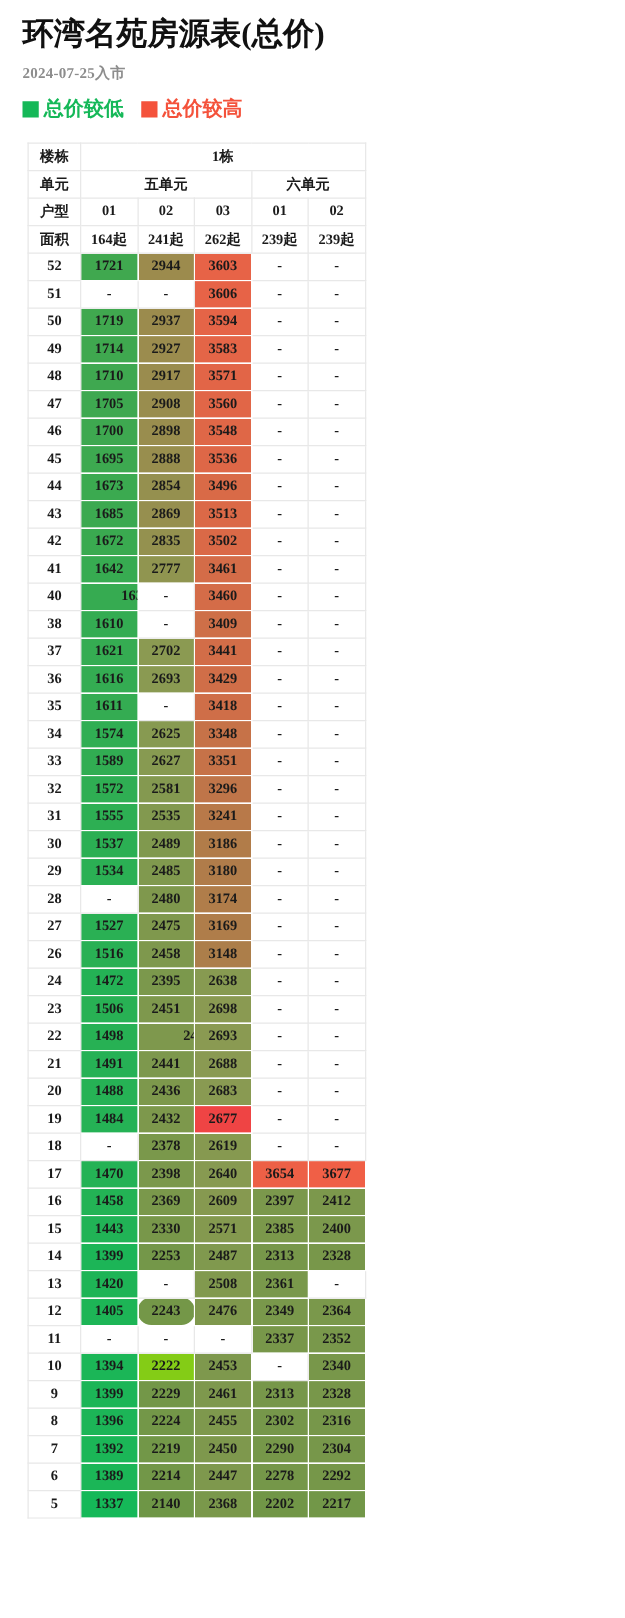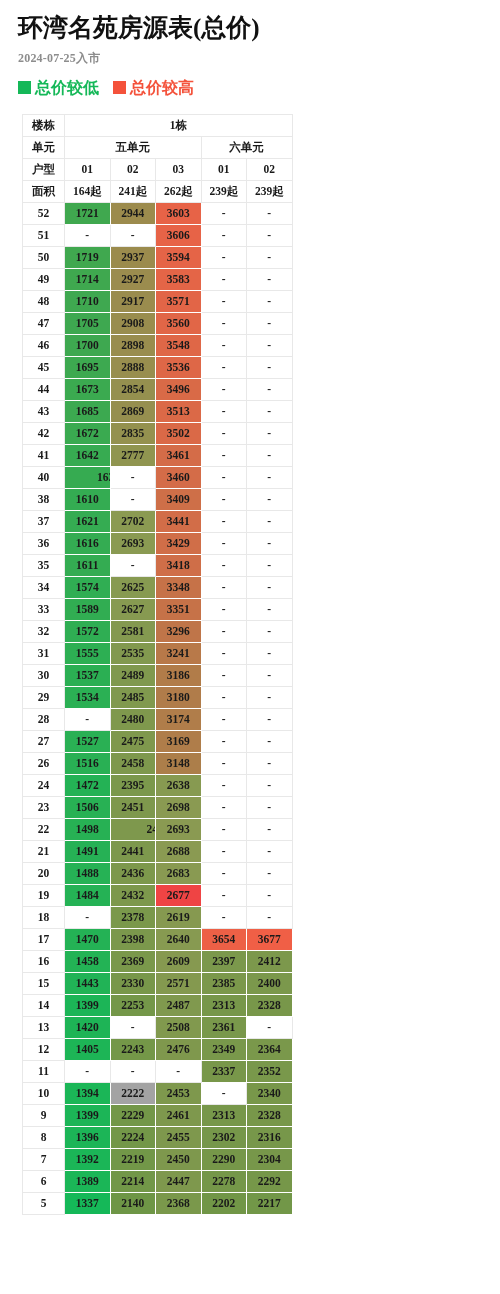--- a/index.html
+++ b/index.html
@@ -419,37 +419,37 @@
             <td class="row-label">13</td>
             <td class="cell" style="background: rgb(30, 180, 86); border-color: rgba(255, 255, 255, 0.55);">1420</td>
             <td class="cell empty">-</td>
             <td class="cell" style="background: rgb(129, 153, 78); border-color: rgba(255, 255, 255, 0.55);">2508</td>
             <td class="cell" style="background: rgb(121, 152, 75); border-color: rgba(255, 255, 255, 0.55);">2361</td>
             <td class="cell empty">-</td>
           </tr>
           <tr>
             <td class="row-label">12</td>
             <td class="cell" style="background: rgb(29, 181, 86); border-color: rgba(255, 255, 255, 0.55);">1405</td>
-            <td class="cell" style="background: rgb(116, 151, 72); border-color: rgba(255, 255, 255, 0.55);">2243</td>
+            <td class="cell" style="background: rgb(116, 151, 72); border-color: rgba(255, 255, 255, 0.55); border-radius: 11px;">2243</td>
             <td class="cell" style="background: rgb(127, 152, 77); border-color: rgba(255, 255, 255, 0.55);">2476</td>
             <td class="cell" style="background: rgb(121, 152, 75); border-color: rgba(255, 255, 255, 0.55);">2349</td>
             <td class="cell" style="background: rgb(122, 152, 75); border-color: rgba(255, 255, 255, 0.55);">2364</td>
           </tr>
           <tr>
             <td class="row-label">11</td>
             <td class="cell empty">-</td>
             <td class="cell empty">-</td>
             <td class="cell empty">-</td>
             <td class="cell" style="background: rgb(120, 151, 74); border-color: rgba(255, 255, 255, 0.55);">2337</td>
             <td class="cell" style="background: rgb(121, 152, 75); border-color: rgba(255, 255, 255, 0.55);">2352</td>
           </tr>
           <tr>
             <td class="row-label">10</td>
             <td class="cell" style="background: rgb(27, 182, 87); border-color: rgba(255, 255, 255, 0.55);">1394</td>
-            <td class="cell" style="background: #a3a3a3; border-color: rgba(255, 255, 255, 0.55);">2222</td>
+            <td class="cell" style="background: #84cc16; border-color: rgba(255, 255, 255, 0.55);">2222</td>
             <td class="cell" style="background: rgb(126, 152, 77); border-color: rgba(255, 255, 255, 0.55);">2453</td>
             <td class="cell empty">-</td>
             <td class="cell" style="background: rgb(120, 151, 74); border-color: rgba(255, 255, 255, 0.55);">2340</td>
           </tr>
           <tr>
             <td class="row-label">9</td>
             <td class="cell" style="background: rgb(28, 181, 87); border-color: rgba(255, 255, 255, 0.55);">1399</td>
             <td class="cell" style="background: rgb(115, 151, 72); border-color: rgba(255, 255, 255, 0.55);">2229</td>
             <td class="cell" style="background: rgb(126, 152, 77); border-color: rgba(255, 255, 255, 0.55);">2461</td>
             <td class="cell" style="background: rgb(119, 151, 74); border-color: rgba(255, 255, 255, 0.55);">2313</td>

